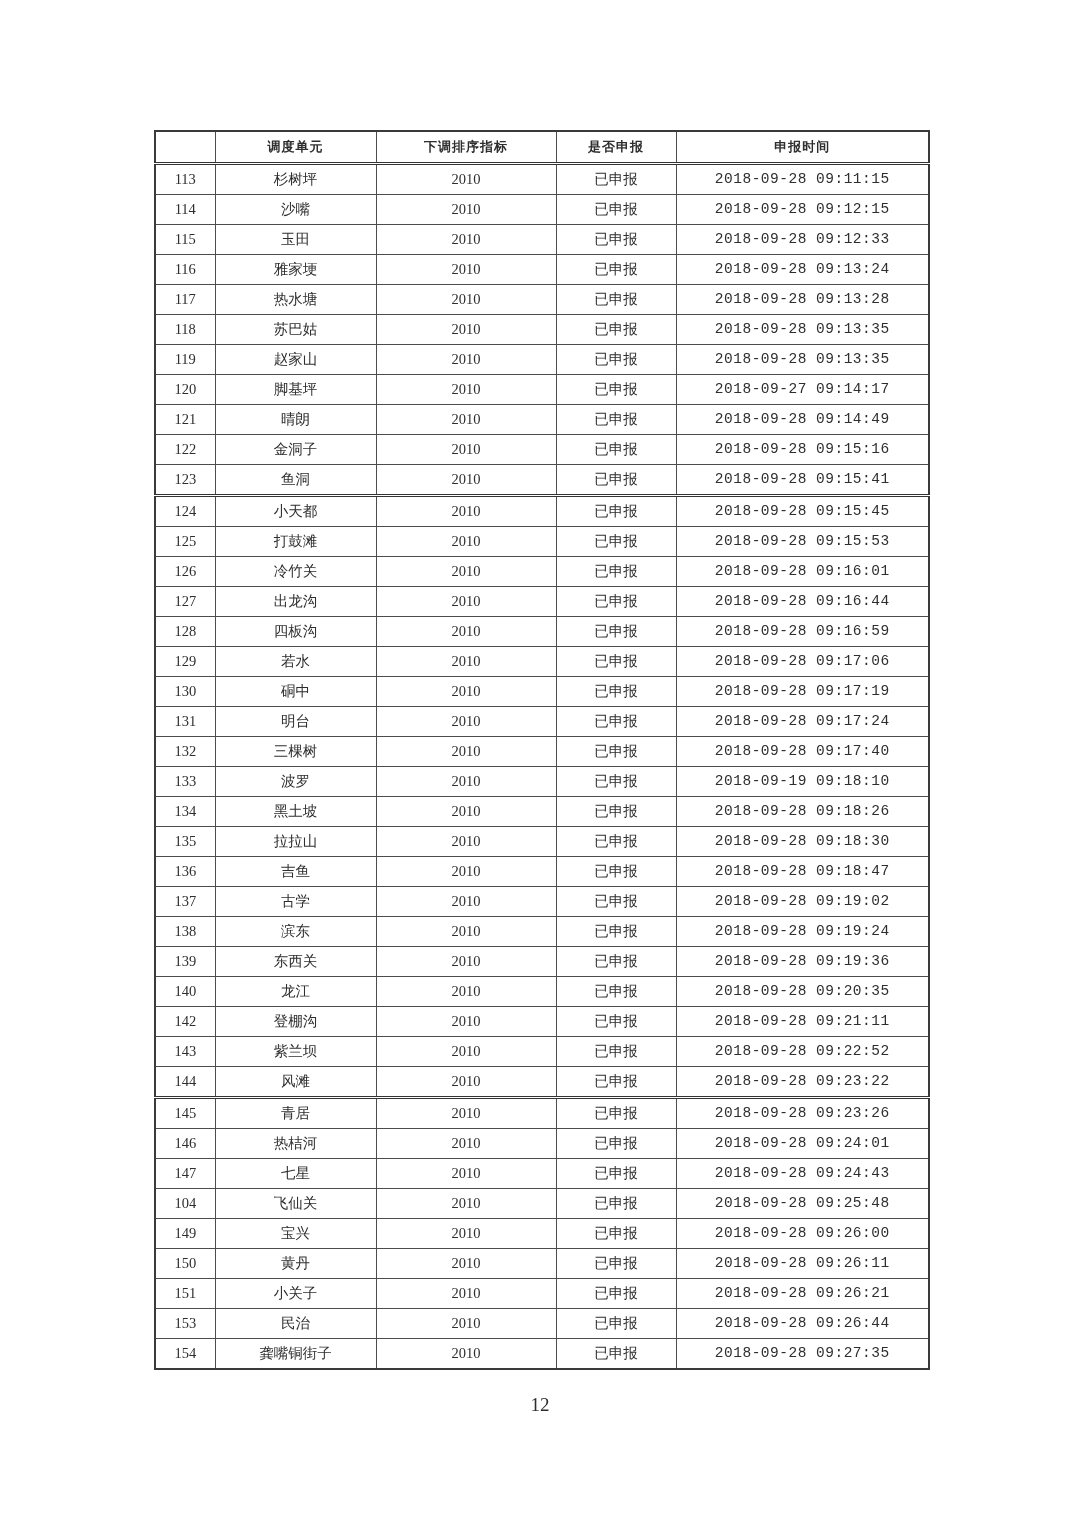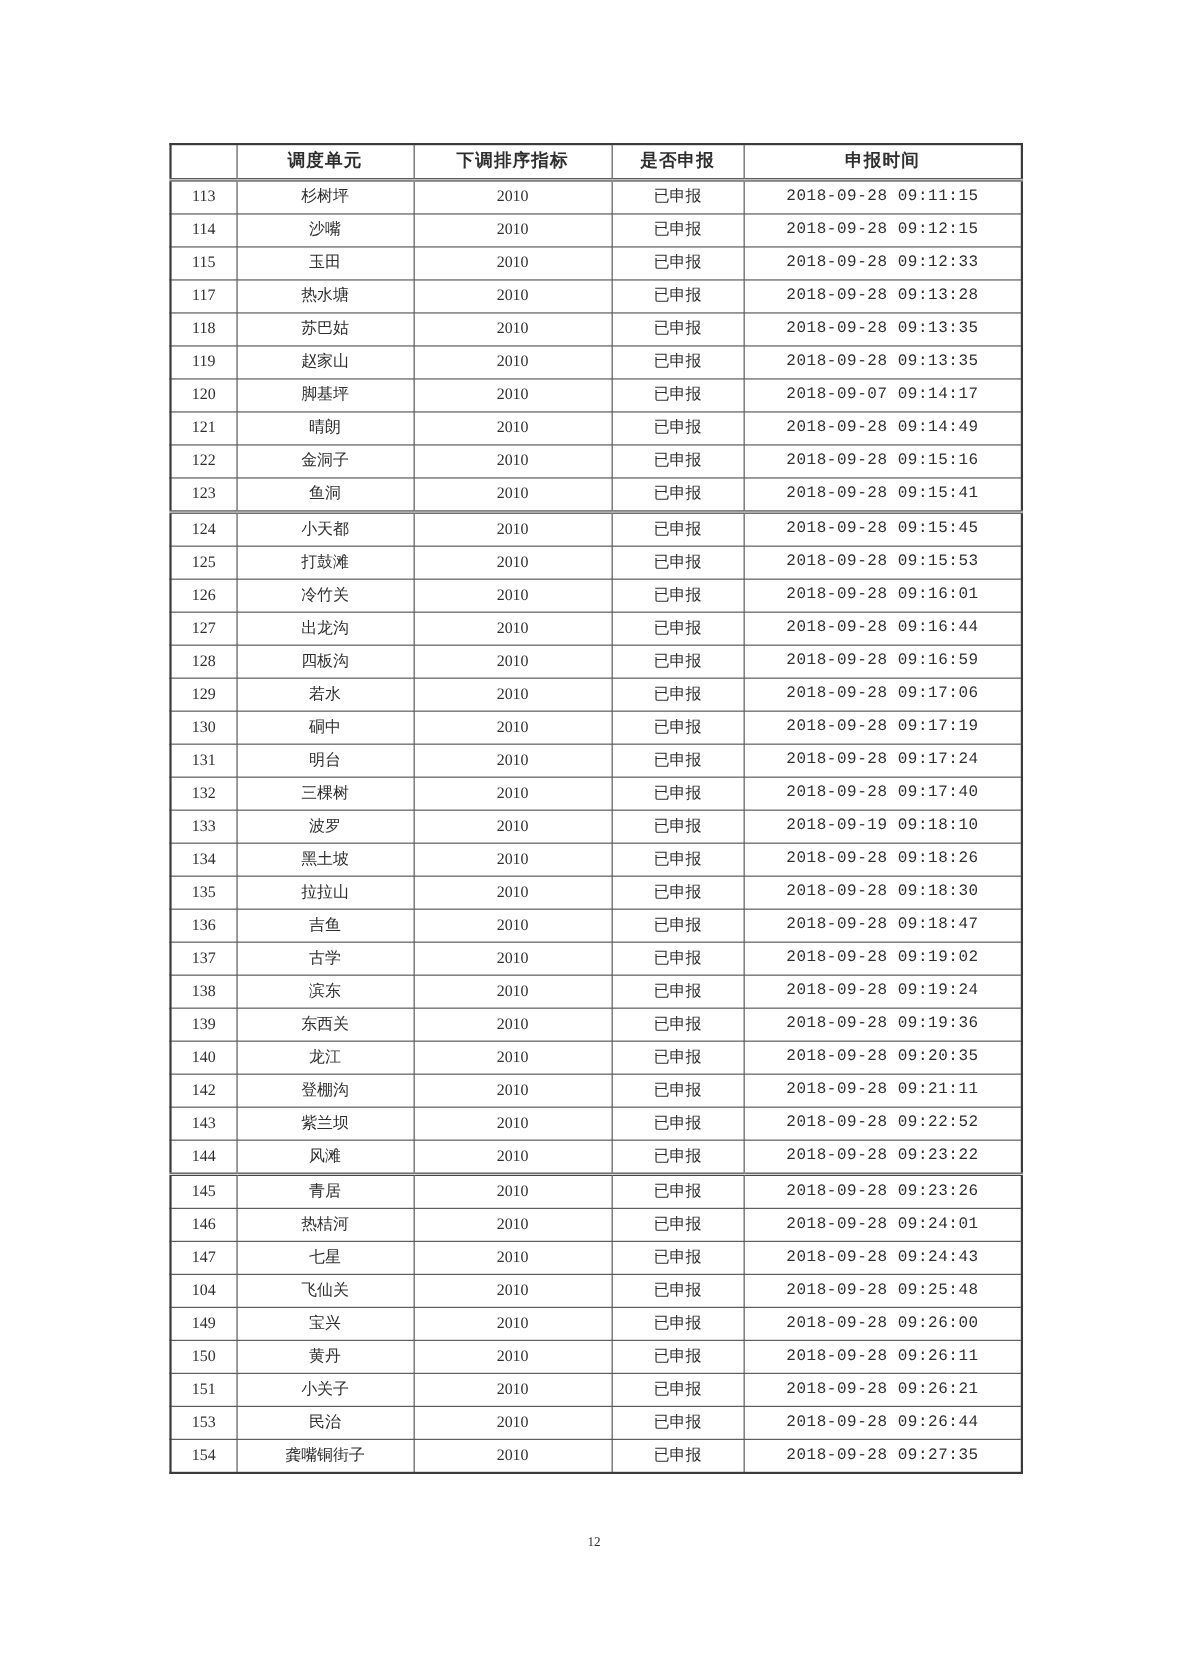--- a/index.html
+++ b/index.html
@@ -36,40 +36,40 @@
     vertical-align: middle;
     padding: 0;
     height: 29px;
     line-height: 29px;
     font-size: 14.5px;
     white-space: nowrap;
     overflow: hidden;
   }
   .decl-table thead th {
     font-weight: bold;
-    font-size: 16px;
+    font-size: 13px;
     height: 30px;
     line-height: 30px;
     border-bottom: 3px double #333333;
     letter-spacing: 1px;
   }
   .decl-table tbody tr.group-start td {
     border-top: 3px double #333333;
   }
   .decl-table td.time-cell {
     letter-spacing: 0.5px;
     font-family: Liberation Mono, monospace;
   }
   .page-number {
     position: absolute;
     top: 1394px;
     left: 0;
     width: 1080px;
     text-align: center;
-    font-size: 12px;
+    font-size: 19px;
     color: #2e2e2e;
   }
 </style>
 </head>
 <body>
 
 <div class="page">
 
   <table class="decl-table">
     <colgroup>
@@ -104,20 +104,27 @@
       <td class="time-cell">2018-09-28 09:12:15</td>
     </tr>
         <tr>
       <td>115</td>
       <td>玉田</td>
       <td>2010</td>
       <td>已申报</td>
       <td class="time-cell">2018-09-28 09:12:33</td>
     </tr>
         <tr>
+      <td>116</td>
+      <td>雅家埂</td>
+      <td>2010</td>
+      <td>已申报</td>
+      <td class="time-cell">2018-09-28 09:13:24</td>
+    </tr>
+        <tr>
       <td>117</td>
       <td>热水塘</td>
       <td>2010</td>
       <td>已申报</td>
       <td class="time-cell">2018-09-28 09:13:28</td>
     </tr>
         <tr>
       <td>118</td>
       <td>苏巴姑</td>
       <td>2010</td>
@@ -129,21 +136,21 @@
       <td>赵家山</td>
       <td>2010</td>
       <td>已申报</td>
       <td class="time-cell">2018-09-28 09:13:35</td>
     </tr>
         <tr>
       <td>120</td>
       <td>脚基坪</td>
       <td>2010</td>
       <td>已申报</td>
-      <td class="time-cell">2018-09-07 09:14:17</td>
+      <td class="time-cell">2018-09-27 09:14:17</td>
     </tr>
         <tr>
       <td>121</td>
       <td>晴朗</td>
       <td>2010</td>
       <td>已申报</td>
       <td class="time-cell">2018-09-28 09:14:49</td>
     </tr>
         <tr>
       <td>122</td>

